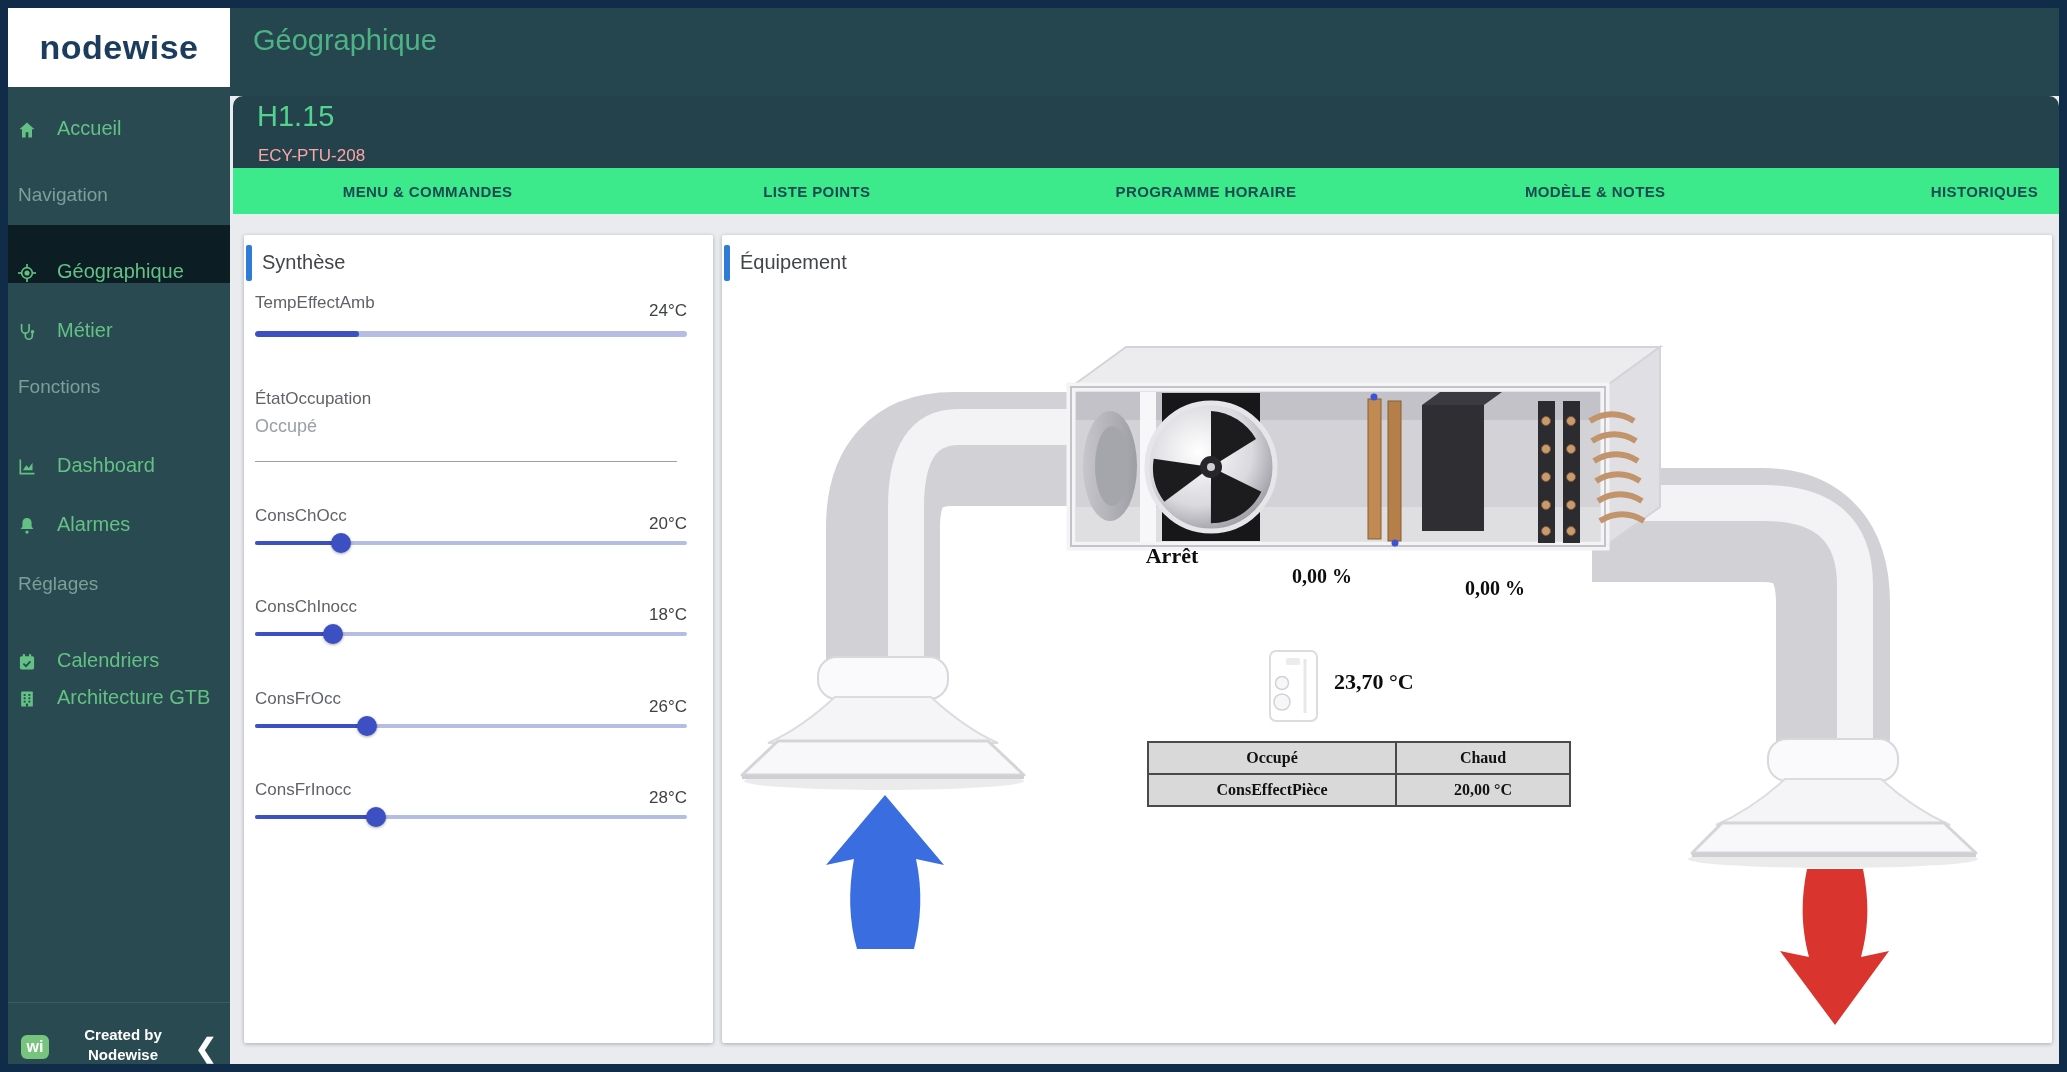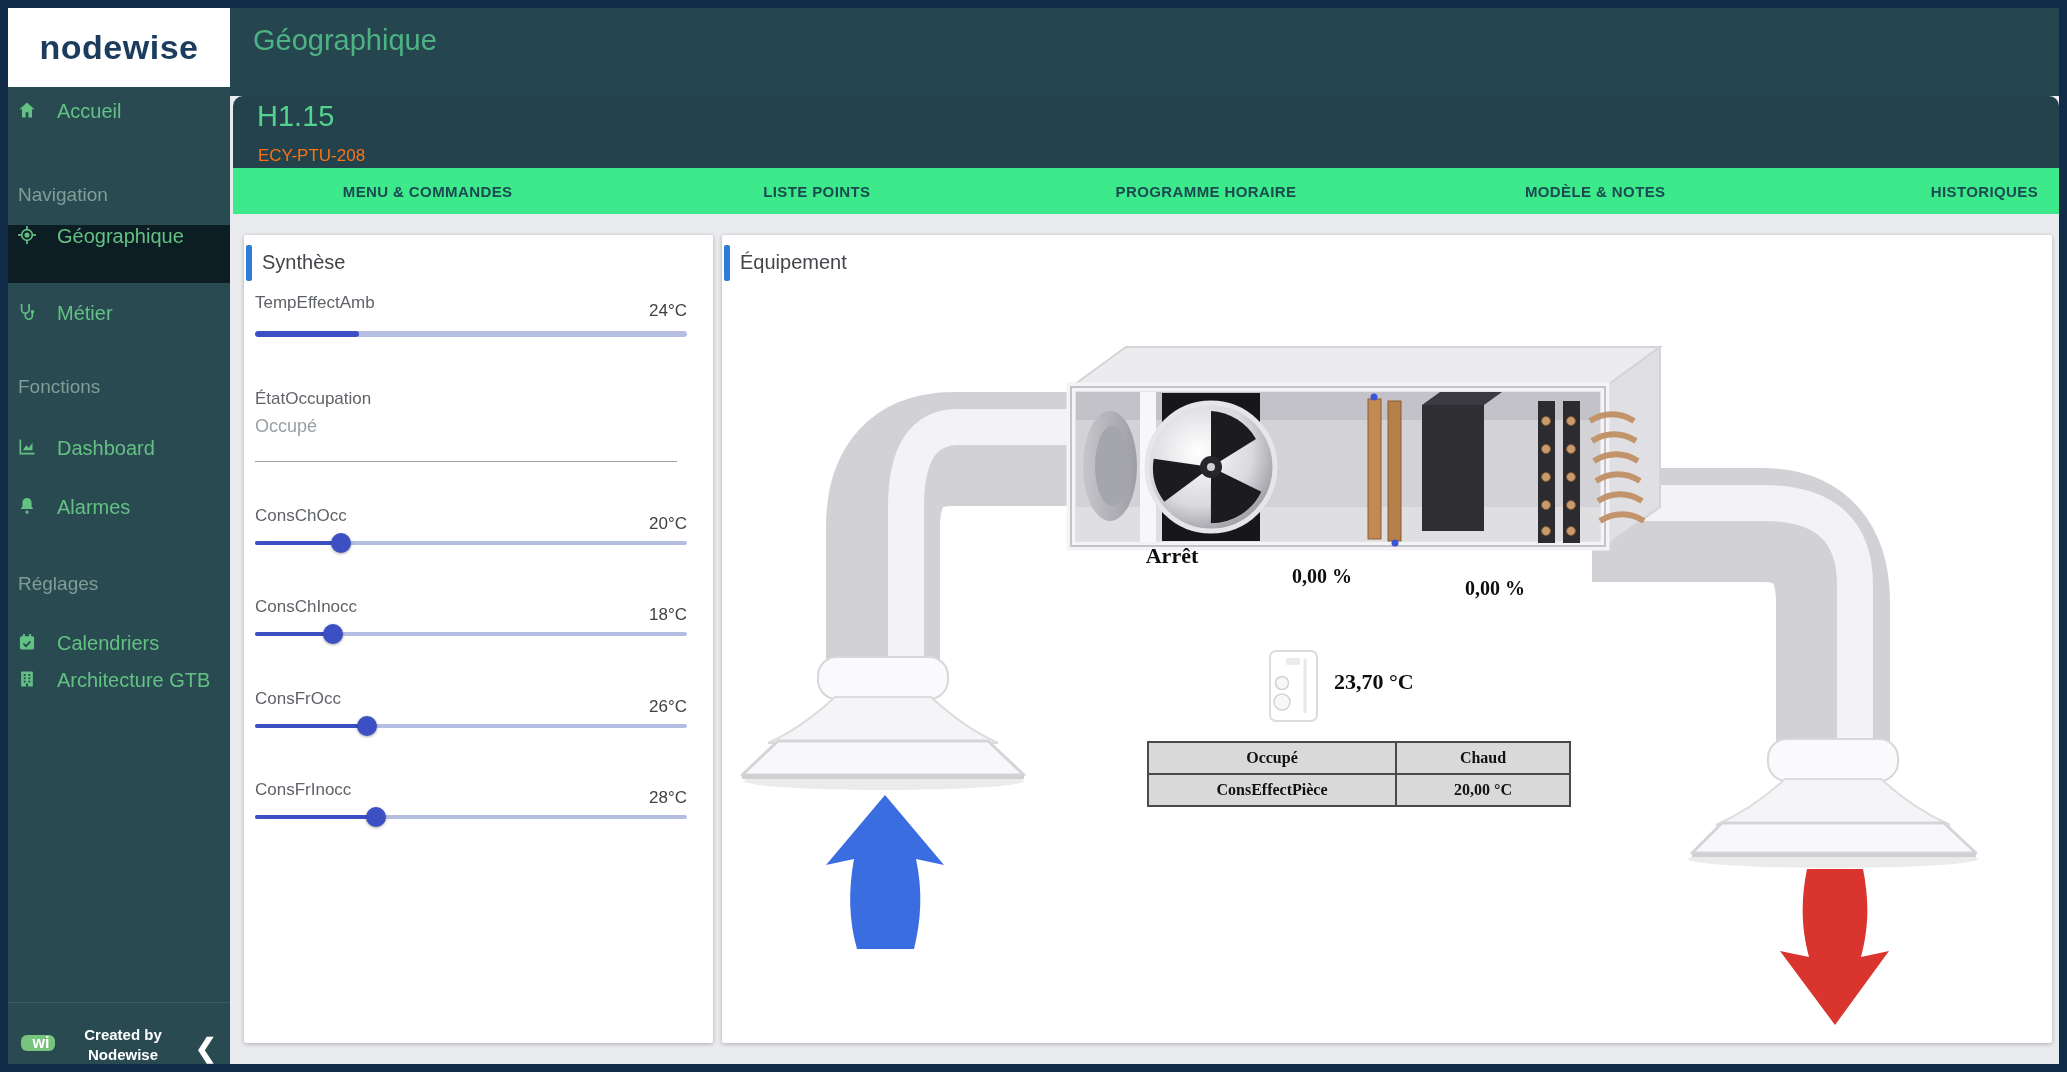--- a/index.html
+++ b/index.html
@@ -3,37 +3,37 @@
 <meta charset="utf-8">
 <style>
   html,body{margin:0;padding:0;background:#102c48;font-family:"Liberation Sans",sans-serif;}
   .stage{position:relative;width:2067px;height:1072px;background:#102c48;overflow:hidden;}
   .app{position:absolute;left:8px;top:8px;width:2051px;height:1056px;background:#e9ebee;overflow:hidden;}
 
   
   .sidebar{position:absolute;left:0;top:0;width:222px;height:1056px;background:#294a51;}
   .logo-box{position:absolute;left:0;top:0;width:222px;height:79px;background:#ffffff;display:flex;align-items:center;justify-content:center;}
   .logo-text{font-size:34px;font-weight:700;color:#1c3c5e;letter-spacing:.5px;}
-  .side-item{position:absolute;left:0;width:222px;height:40px;display:flex;align-items:flex-start;gap:20px;padding-left:9px;box-sizing:border-box;cursor:pointer;}
+  .side-item{position:absolute;left:0;width:222px;height:40px;display:flex;align-items:flex-end;gap:20px;padding-left:9px;box-sizing:border-box;cursor:pointer;}
   .side-item.active{height:58px;background:#0d1d24;}
   .sicon{width:20px;height:20px;flex:0 0 20px;display:flex;align-items:center;justify-content:center;color:#63c184;}
   .sicon svg{width:20px;height:20px;}
   .slabel{font-size:20px;color:#63c184;white-space:nowrap;}
   .side-section{position:absolute;left:10px;width:200px;font-size:19px;color:#7f9e98;}
   .side-sep{position:absolute;left:0;top:994px;width:222px;height:1px;background:#3b5b61;}
-  .wi-badge{position:absolute;left:13px;top:1027px;width:28px;height:16px;background:#76c47e;border-radius:6px;display:flex;align-items:center;justify-content:center;color:#ffffff;font-weight:700;font-size:16px;padding-left:6px;}
+  .wi-badge{position:absolute;left:13px;top:1027px;width:28px;height:24px;background:#76c47e;border-radius:6px;display:flex;align-items:center;justify-content:center;color:#ffffff;font-weight:700;font-size:16px;}
   .created{position:absolute;left:55px;top:1017px;width:120px;text-align:center;color:#ffffff;font-weight:700;font-size:15px;line-height:1.35;}
   .collapse{position:absolute;left:186px;top:1024px;width:24px;height:32px;color:#ffffff;font-size:26px;font-weight:700;display:flex;align-items:center;justify-content:center;cursor:pointer;}
 
   
   .topbar{position:absolute;left:222px;top:0;width:1829px;height:88px;background:#26464f;}
   .page-title{position:absolute;left:23px;top:16px;font-size:29px;font-weight:500;color:#4db384;}
   .device-card{position:absolute;left:225px;top:88px;width:1826px;height:118px;background:#23424b;border-radius:10px 10px 0 0;}
   .device-name{position:absolute;left:24px;top:4px;font-size:29px;font-weight:500;color:#53d38e;}
-  .device-model{position:absolute;left:25px;top:50px;font-size:17px;font-weight:500;color:#f97316;text-align:right;}
+  .device-model{position:absolute;left:25px;top:50px;font-size:17px;font-weight:500;color:#fca5a5;text-align:right;}
   .tabs{position:absolute;left:0;top:72px;width:1946px;height:46px;background:#3cea8c;display:flex;}
   .tab{flex:1 1 0;position:relative;display:flex;align-items:center;justify-content:center;font-size:15px;font-weight:600;letter-spacing:.4px;color:#1b4a50;cursor:pointer;text-transform:uppercase;}
 
   
   .card{position:absolute;background:#ffffff;border-radius:2px;box-shadow:0 1px 4px rgba(0,0,0,.28);}
   .card-syn{left:236px;top:227px;width:469px;height:808px;}
   .card-eq{left:714px;top:227px;width:1330px;height:808px;}
   .accent-bar{position:absolute;left:2px;top:10px;width:6px;height:36px;background:#2e7cd6;border-radius:2px;}
   .card-title{position:absolute;left:18px;top:16px;font-size:20px;color:#424549;}
 

